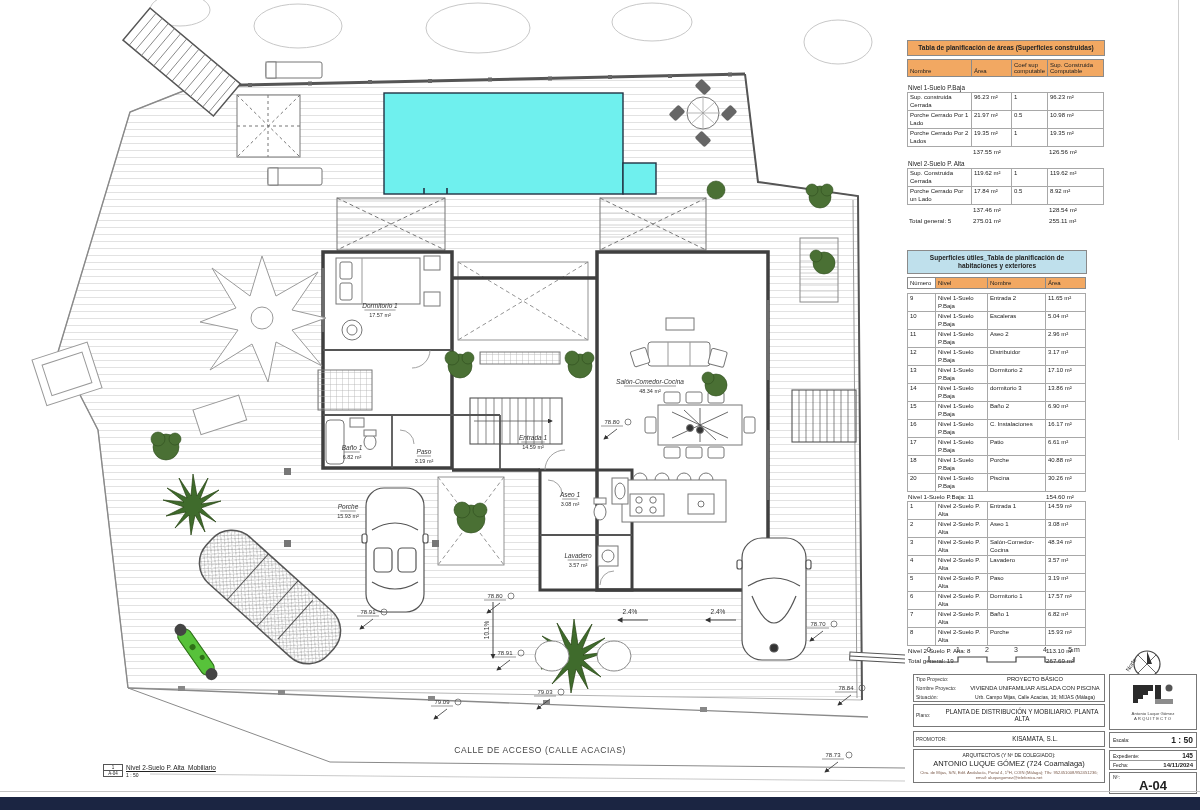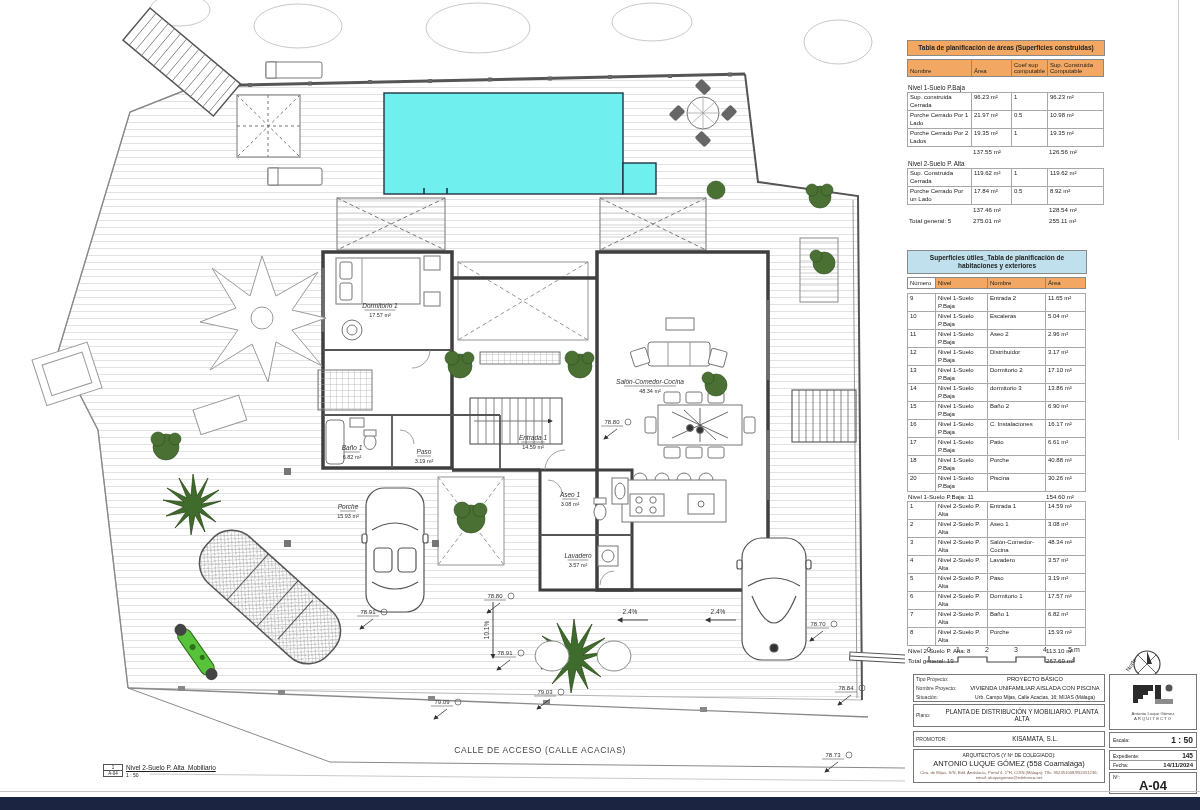--- a/index.html
+++ b/index.html
@@ -722,21 +722,21 @@
         </div>
         <div class="box" style="margin-top:4px">
           <div class="tb-row" style="padding:3px 2px;">
             <span class="tb-lab">PROMOTOR:</span>
             <span class="tb-val big">KISAMATA, S.L.</span>
             </div>
         </div>
         <div class="box">
           <div class="tb-arch">
             <div class="l1">ARQUITECTO/S (Y Nº DE COLEGIADO):</div>
-            <div class="l2">ANTONIO LUQUE GÓMEZ (558 Coamalaga)</div>
+            <div class="l2">ANTONIO LUQUE GÓMEZ (724 Coamalaga)</div>
             <div class="l3">Ctra. de Mijas, S/N, Edif. Andalucía, Portal 4, 1ºH, COÍN (Málaga); Tlfs: 952451008/952451236; email: aluquegomez@telefonica.net</div>
           </div>
         </div>
       </div>
       <div>
         <div class="box logo-box">
           <svg width="44" height="26" viewBox="0 0 44 26">
             <path d="M2,20 h5 v-4 h5 v-4 h5 v-4 h5 V2 h-20 Z" fill="#2b2b2b"></path>
             <rect x="24" y="2" width="6" height="18" fill="#2b2b2b"></rect>
             <rect x="24" y="16" width="18" height="5" fill="#8c8c8c"></rect>

